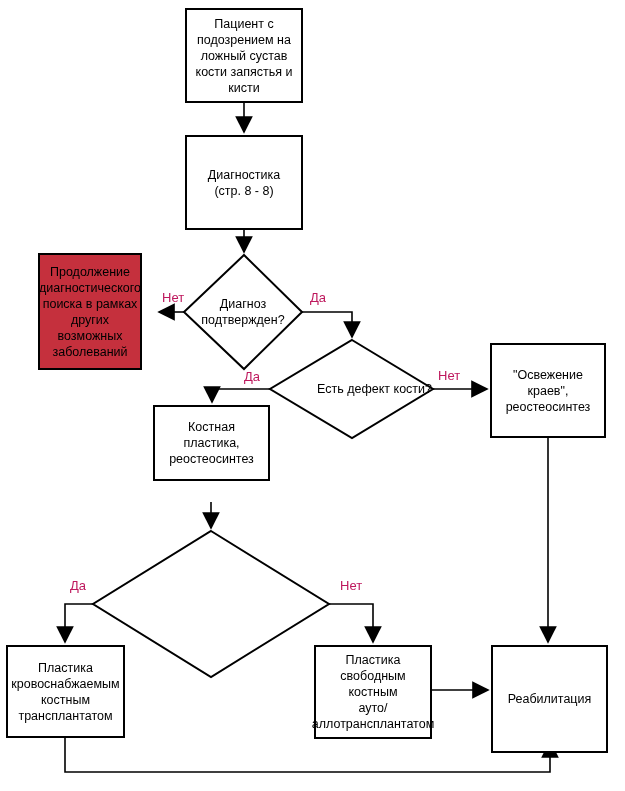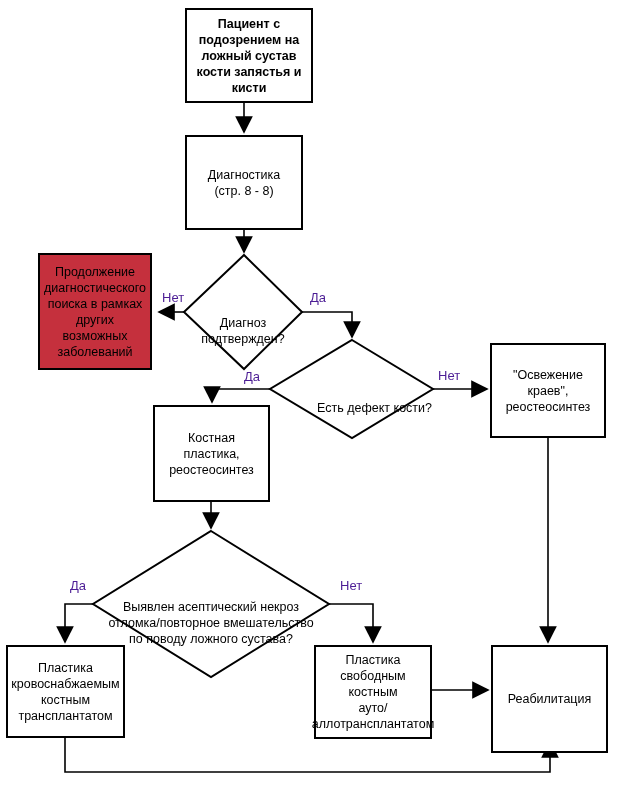--- a/index.html
+++ b/index.html
@@ -40,27 +40,26 @@
     width: max-content;
     max-width: none;
   }
   .diamond-text {
     position: absolute;
     text-align: center;
     white-space: pre-line;
     font-size: 12.5px;
     line-height: 16px;
     color: #000000;
-    margin-top: 19px;
   }
   .edge-label {
     position: absolute;
     font-size: 13px;
     line-height: 15px;
-    color: #4c1d95;
+    color: #be185d;
     white-space: nowrap;
   }
   .connector { stroke: #000000; stroke-width: 1.6; fill: none; }
   .diamond   { stroke: #000000; stroke-width: 2; }
   .arrowhead { fill: #000000; }
 </style>
 </head>
 <body>
 
 <div class="canvas">
@@ -83,43 +82,43 @@
     <path class="connector" d="M93 604 L65 604 L65 642" marker-end="url(#arrow)"></path>
     <path class="connector" d="M329 604 L373 604 L373 642" marker-end="url(#arrow)"></path>
     <path class="connector" d="M432 690 L488 690" marker-end="url(#arrow)"></path>
     <path class="connector" d="M65 738 L65 772 L550 772 L550 742" marker-end="url(#arrow)"></path>
 
     <polygon class="diamond" points="244,255 302,312 244,369 184,312" fill="#ffffff"></polygon>
     <polygon class="diamond" points="352,340 433,389 352,438 270,389" fill="#ffffff"></polygon>
     <polygon class="diamond" points="211,531 329,604 211,677 93,604" fill="#ffffff"></polygon>
   </svg>
 
-  <div class="rect" style="left:185px; top:8px; width:128px; height:95px;font-weight:bold;">
+  <div class="rect" style="left:185px; top:8px; width:118px; height:95px;">
     <div class="node-text">Пациент с
 подозрением на
 ложный сустав
 кости запястья и
 кисти</div>
   </div>
 
   <div class="rect" style="left:185px; top:135px; width:118px; height:95px;">
     <div class="node-text">Диагностика
 (стр. 8 - 8)</div>
   </div>
 
-  <div class="rect" style="left: 38px; top: 253px; width: 114px; height: 117px; background-color: rgb(197, 48, 61);">
+  <div class="rect" style="left: 38px; top: 253px; width: 104px; height: 117px; background-color: rgb(197, 48, 61);">
     <div class="node-text">Продолжение
 диагностического
 поиска в рамках
 других
 возможных
 заболеваний</div>
   </div>
 
-  <div class="rect" style="left:153px; top:405px; width:117px; height:97px;">
+  <div class="rect" style="left:153px; top:405px; width:117px; height:76px;">
     <div class="node-text">Костная
 пластика,
 реостеосинтез</div>
   </div>
 
   <div class="rect" style="left:490px; top:343px; width:116px; height:95px;">
     <div class="node-text">"Освежение
 краев",
 реостеосинтез</div>
   </div>
@@ -140,23 +139,20 @@
 
   <div class="rect" style="left:491px; top:645px; width:117px; height:108px;">
     <div class="node-text">Реабилитация</div>
   </div>
 
   <div class="diamond-text" style="left:184px; top:296px; width:118px;">Диагноз
 подтвержден?</div>
 
   <div class="diamond-text" style="left:272px; top:381px; width:160px;text-align:right;">Есть дефект кости?</div>
 
-  <div class="diamond-text" style="left:91px; top:580px; width:240px;">Выявлен асептический некроз
-отломка/повторное вмешательство
-по поводу ложного сустава?</div>
 
   <span class="edge-label" style="left:162px; top:290px;">Нет</span>
   <span class="edge-label" style="left:310px; top:290px;">Да</span>
   <span class="edge-label" style="left:244px; top:369px;">Да</span>
   <span class="edge-label" style="left:438px; top:368px;">Нет</span>
   <span class="edge-label" style="left:70px; top:578px;">Да</span>
   <span class="edge-label" style="left:340px; top:578px;">Нет</span>
 
 </div>
 

